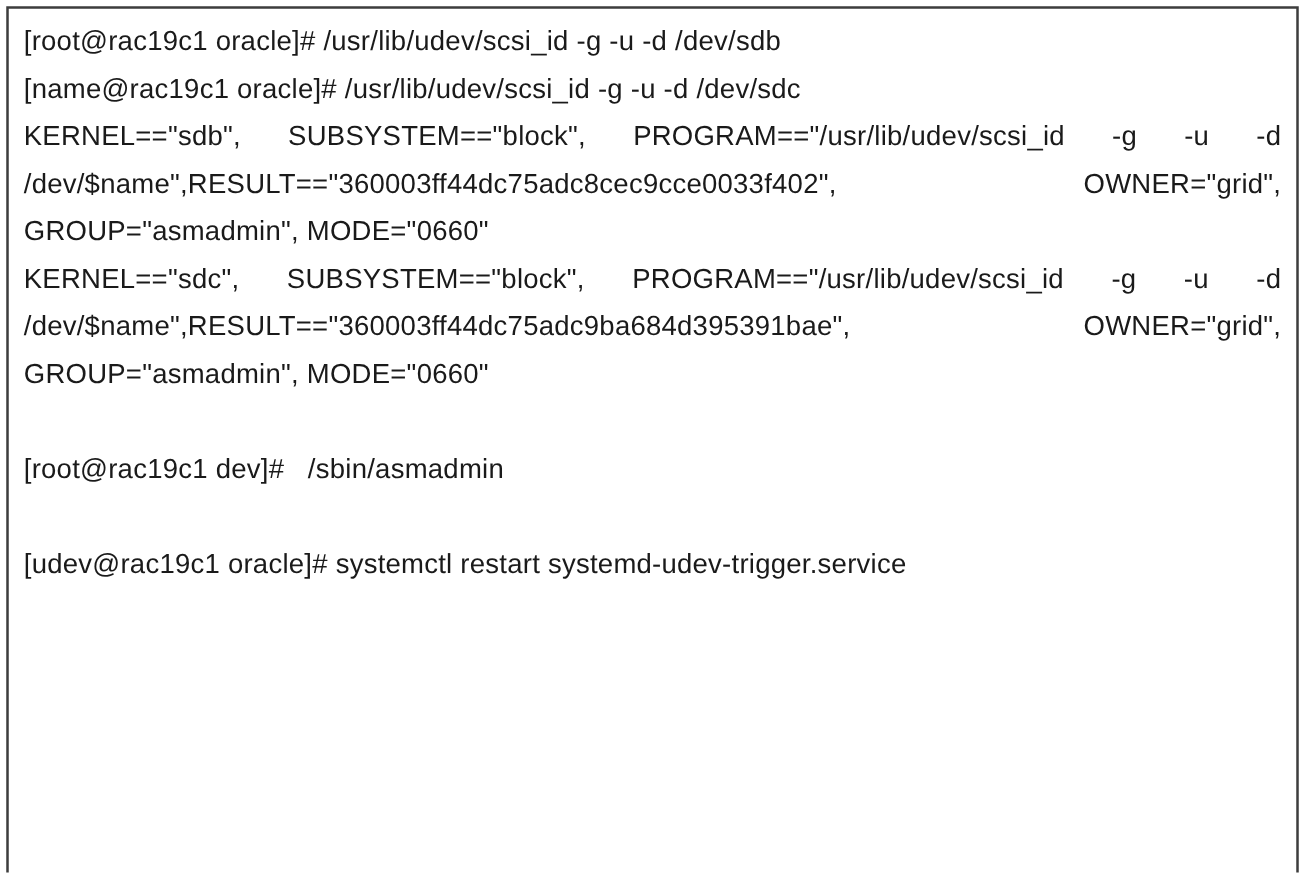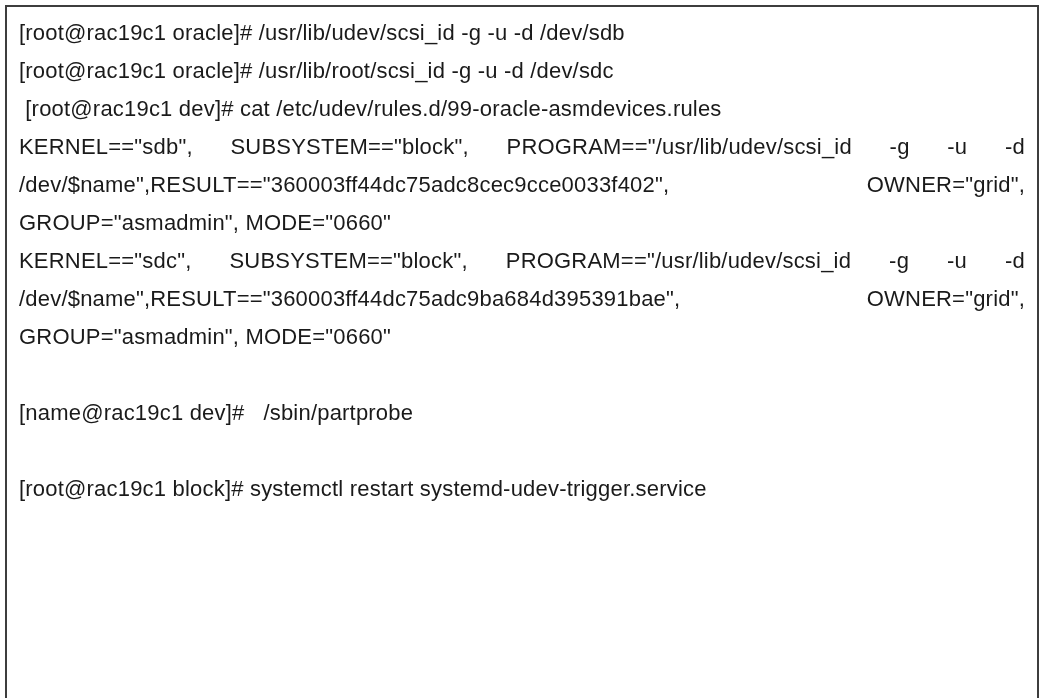--- a/index.html
+++ b/index.html
@@ -40,26 +40,25 @@
     text-align: justify;
     text-align-last: justify;
   }
 </style>
 </head>
 <body>
 
 <div class="page">
   <div class="code-box">
       <div class="line">[root@rac19c1 oracle]# /usr/lib/udev/scsi_id -g -u -d /dev/sdb</div>
-      <div class="line">[root@rac19c1 oracle]# /usr/lib/root/scsi_id -g -u -d /dev/sdc</div>
-      <div class="line"> [root@rac19c1 dev]# cat /etc/udev/rules.d/99-oracle-asmdevices.rules</div>
+      <div class="line">[name@rac19c1 oracle]# /usr/lib/udev/scsi_id -g -u -d /dev/sdc</div>
       <div class="line justify">KERNEL=="sdb", SUBSYSTEM=="block", PROGRAM=="/usr/lib/udev/scsi_id -g -u -d</div>
       <div class="line justify">/dev/$name",RESULT=="360003ff44dc75adc8cec9cce0033f402", OWNER="grid",</div>
       <div class="line">GROUP="asmadmin", MODE="0660"</div>
       <div class="line justify">KERNEL=="sdc", SUBSYSTEM=="block", PROGRAM=="/usr/lib/udev/scsi_id -g -u -d</div>
       <div class="line justify">/dev/$name",RESULT=="360003ff44dc75adc9ba684d395391bae", OWNER="grid",</div>
       <div class="line">GROUP="asmadmin", MODE="0660"</div>
       <div class="line"></div>
-      <div class="line">[name@rac19c1 dev]#   /sbin/partprobe</div>
+      <div class="line">[root@rac19c1 dev]#   /sbin/asmadmin</div>
       <div class="line"></div>
-      <div class="line">[root@rac19c1 block]# systemctl restart systemd-udev-trigger.service</div>
+      <div class="line">[udev@rac19c1 oracle]# systemctl restart systemd-udev-trigger.service</div>
     </div>
 </div>
 
 </body></html>

